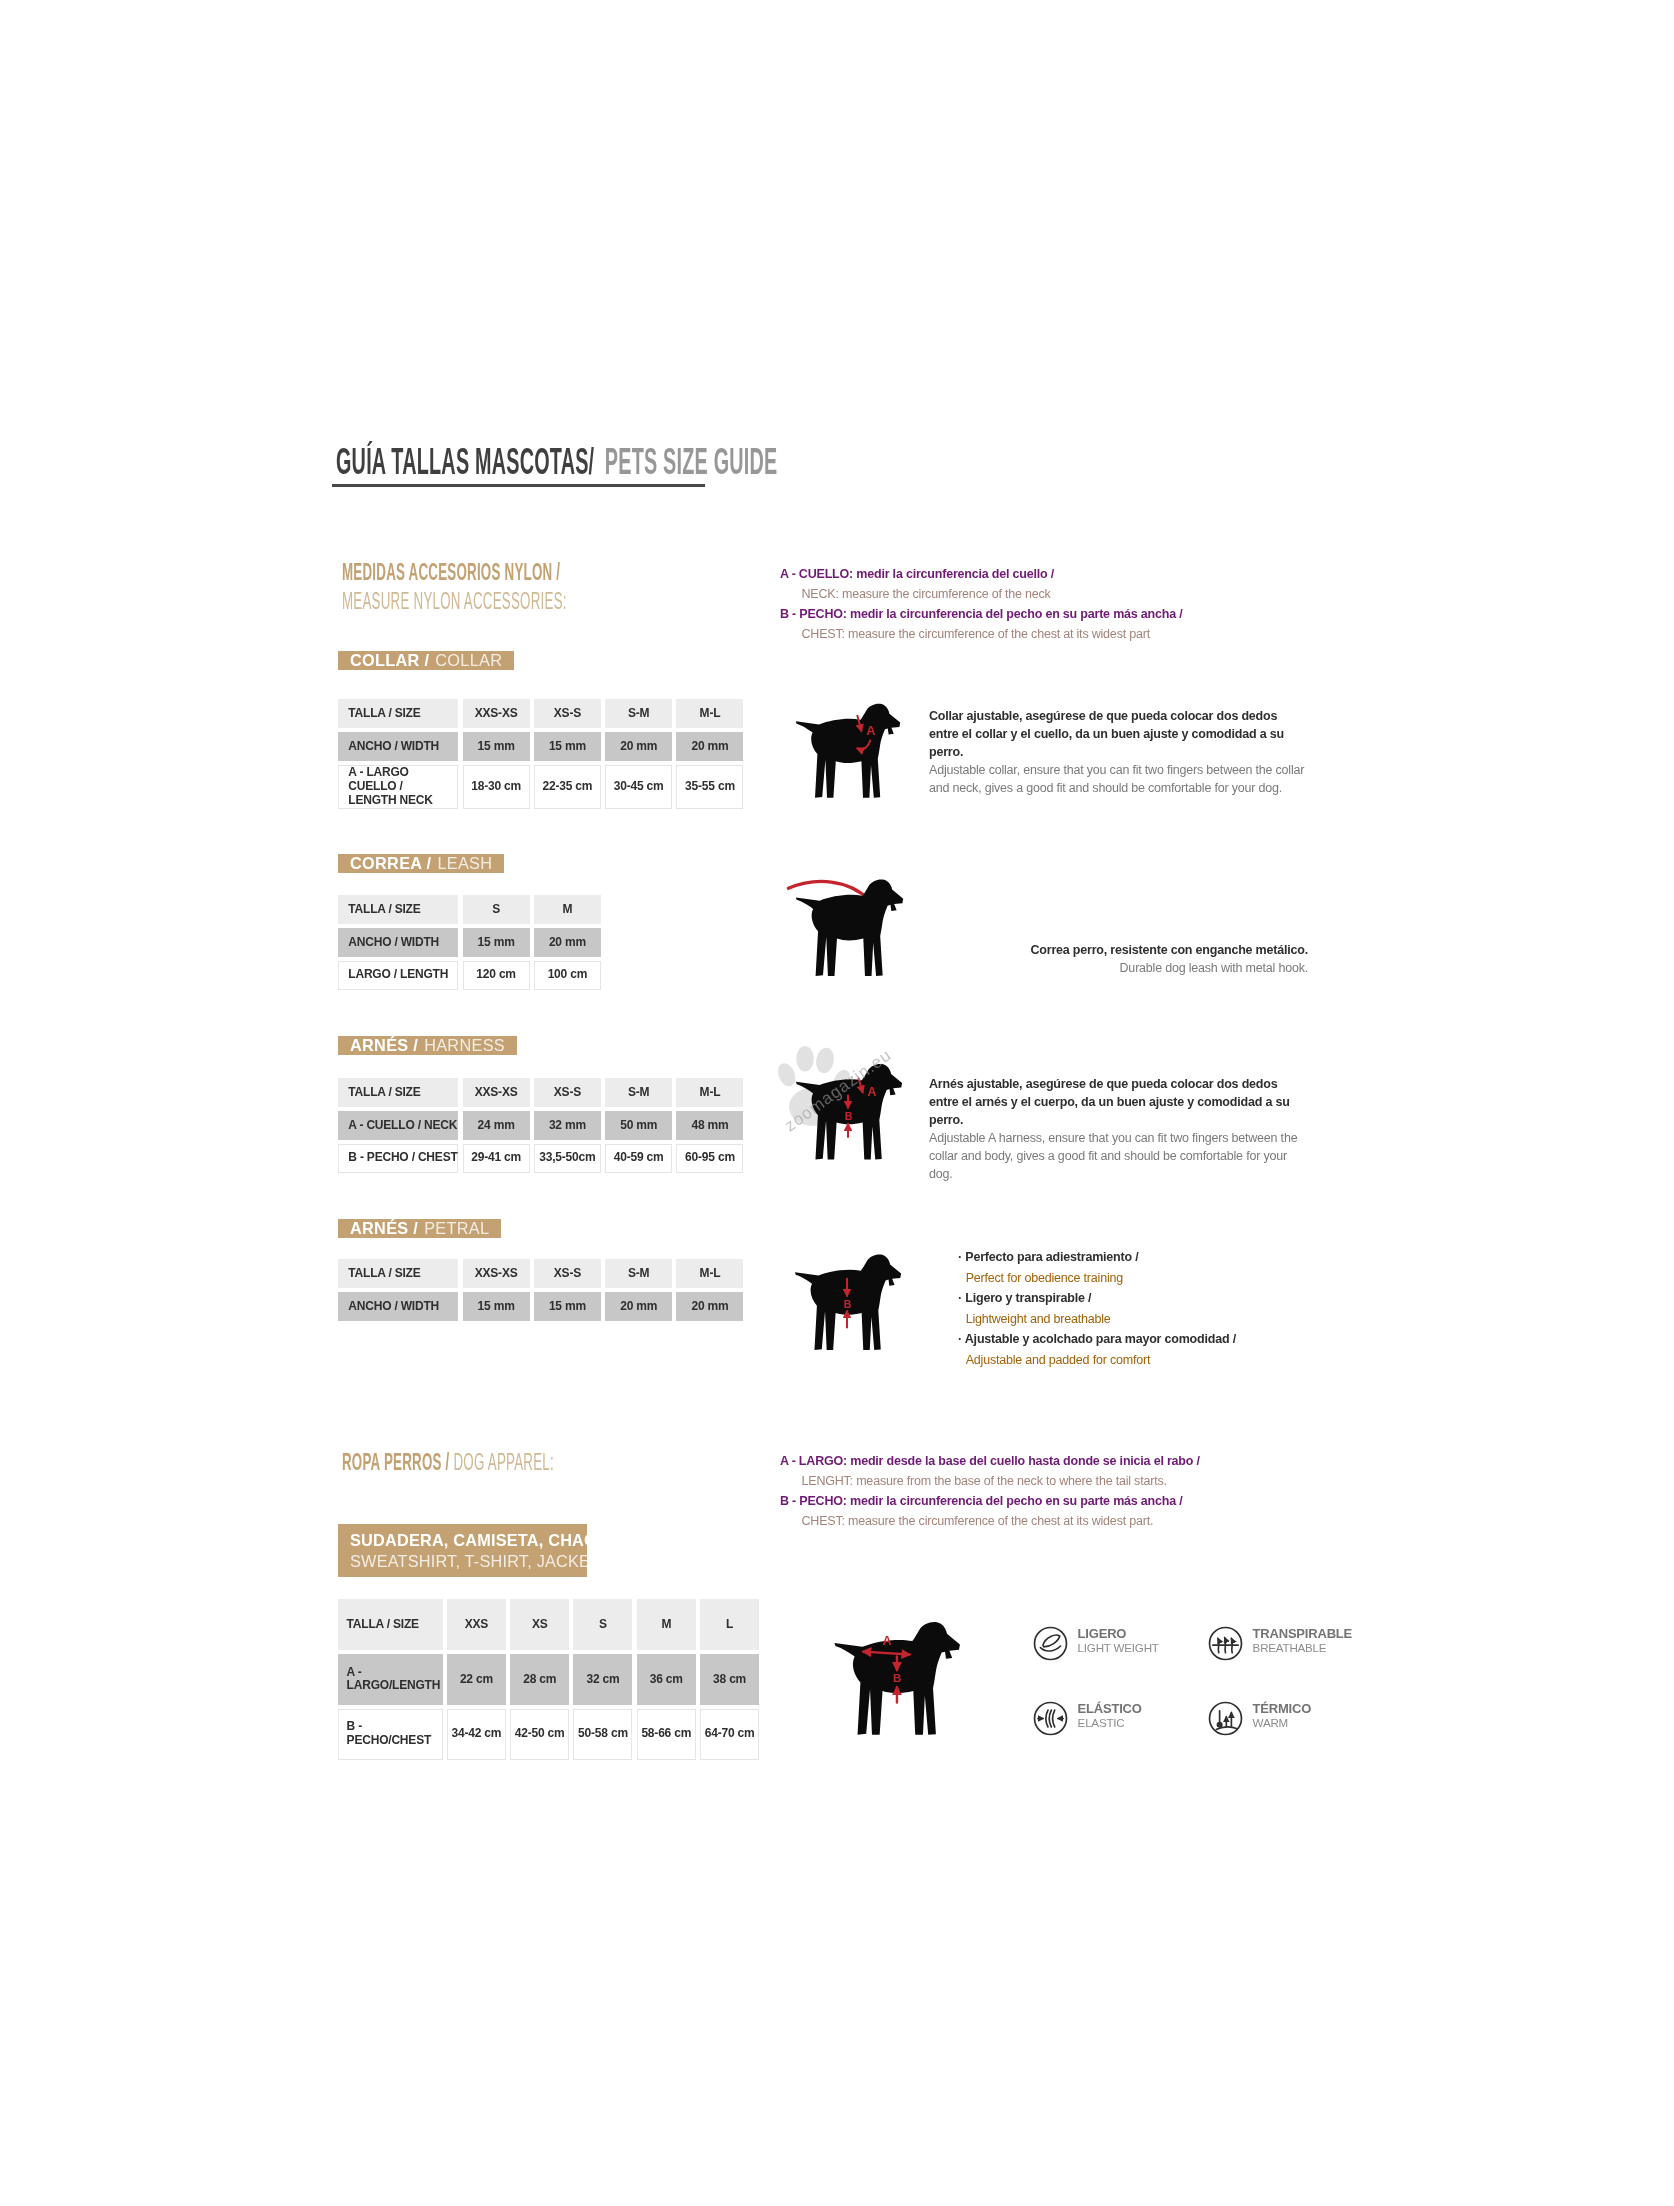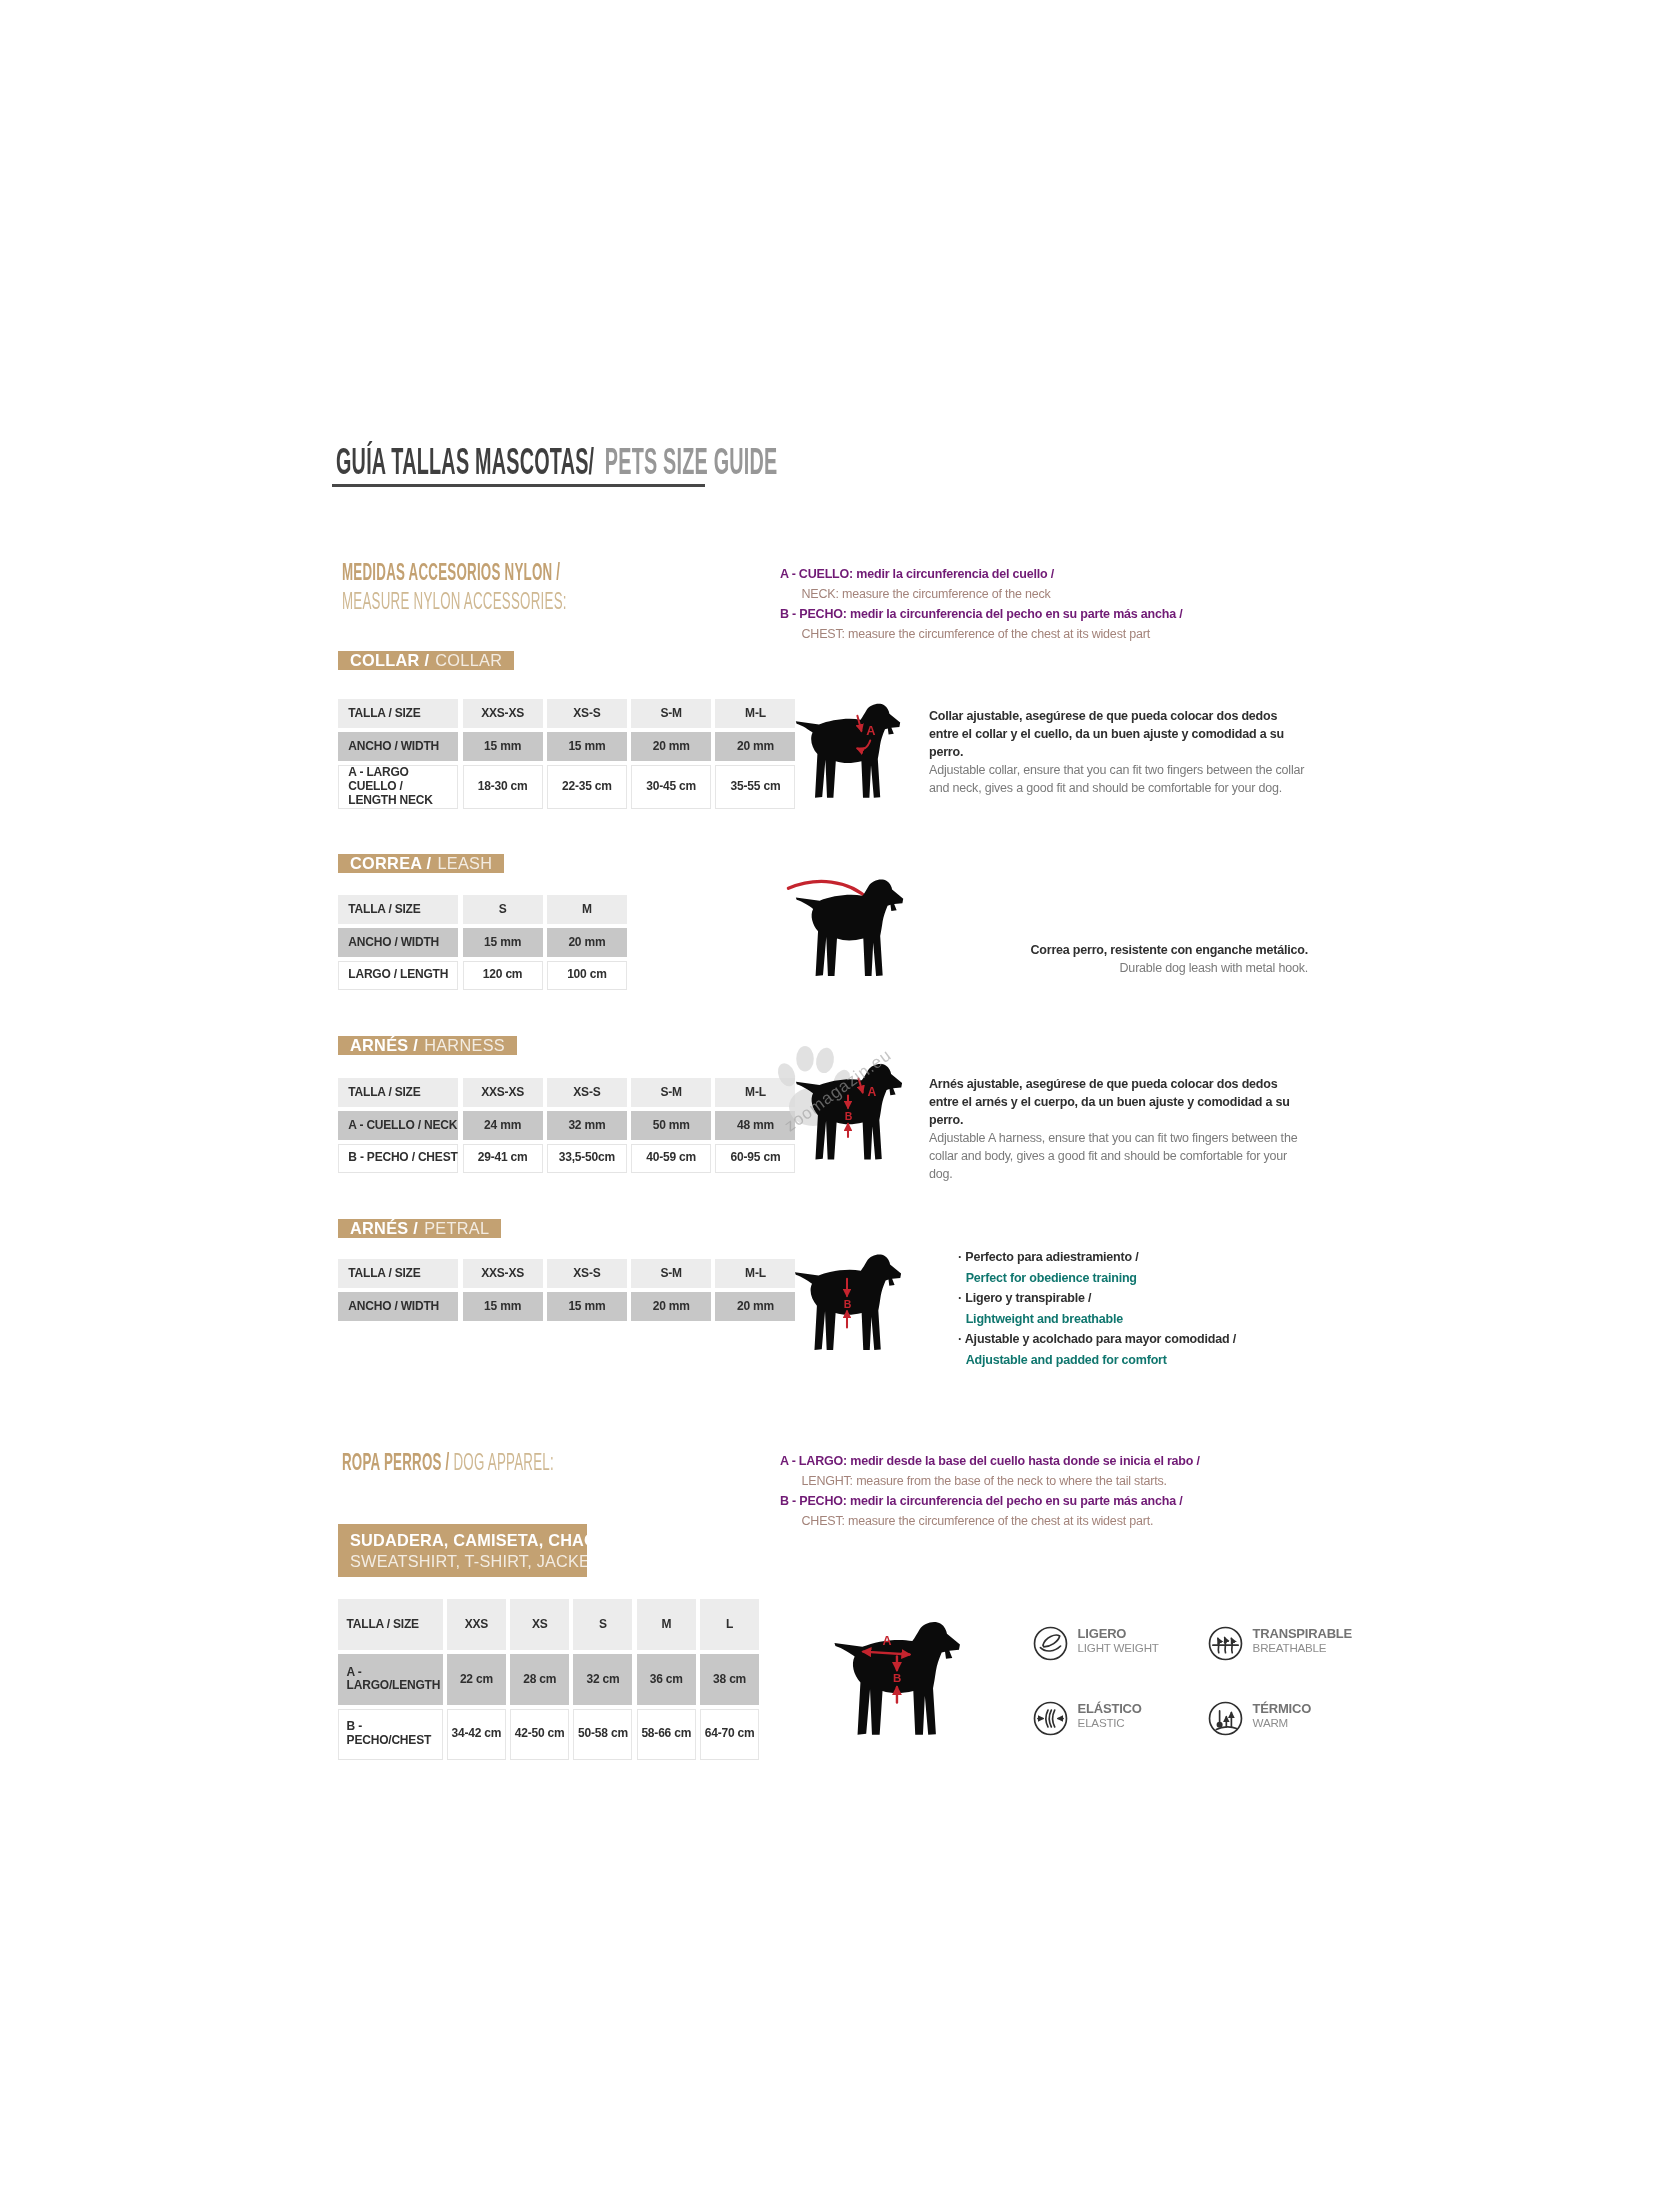--- a/index.html
+++ b/index.html
@@ -40,21 +40,21 @@
                  padding:6px 12px;font-size:16.3px;line-height:20.6px;letter-spacing:0.2px;}
   #apparel-badge .bl1{font-weight:bold;white-space:nowrap;}
   #apparel-badge .bl2{font-weight:normal;opacity:.8;white-space:nowrap;}
 
   
   .trow{display:flex;gap:4.3px;margin-bottom:3.4px;}
   .tcell{display:flex;align-items:center;justify-content:center;font-weight:bold;font-size:12px;
          letter-spacing:-0.2px;min-height:26px;text-align:center;white-space:pre-line;line-height:13.8px;
          color:#2f2f2f;padding:1.7px 0;}
   .tcell.lbl{width:110px;justify-content:flex-start;text-align:left;padding-left:10.3px;}
-  .tcell.val{width:80px;}
+  .tcell.val{width:67px;}
   .trow.light .tcell{background:#ececec;}
   .trow.dark  .tcell{background:#c7c7c7;}
   .trow.white .tcell{background:#ffffff;box-shadow:inset 0 0 0 0.9px #e4e4e4;}
   #collar-table{left:338px;top:699px;}
   #leash-table{left:338px;top:895px;}
   #harness-table{left:338px;top:1078px;}
   #petral-table{left:338px;top:1259px;}
   #apparel-table{left:338px;top:1599px;}
   #apparel-table .tcell{min-height:48px;font-size:12px;}
   #apparel-table .tcell.lbl{width:96px;padding-left:8.6px;}
@@ -65,21 +65,21 @@
   .desc .d-es{font-weight:bold;color:#2f2f2f;}
   .desc .d-en{color:#7a7a7a;}
   #collar-desc{left:929px;top:707px;}
   #leash-desc{left:929px;top:941px;text-align:right;}
   #harness-desc{left:929px;top:1075px;}
 
   
   #petral-bullets{left:958px;top:1247px;font-size:12.5px;line-height:20.6px;letter-spacing:-0.2px;}
   #petral-bullets .b-es{font-weight:bold;color:#2f2f2f;}
   #petral-bullets .b-es::before{content:"· ";}
-  #petral-bullets .b-en{color:#0f766e;padding-left:7.7px;font-weight:bold;}
+  #petral-bullets .b-en{color:#a16207;padding-left:7.7px;}
 
   
   .dogbox{position:absolute;}
   .dog-fill{fill:#0b0b0b;}
   .anno{fill:none;stroke:#c4242e;stroke-width:5;stroke-linecap:round;}
   .anno-letter{fill:#c4242e;font-weight:bold;font-family:"Liberation Sans",sans-serif;}
   #harness-paw{left:772px;top:1038px;}
   #harness-watermark{left:781px;top:1120px;transform:rotate(-36deg);transform-origin:0 0;
                      font-size:17px;color:#9f9f9f;opacity:.6;letter-spacing:0.9px;}
 

